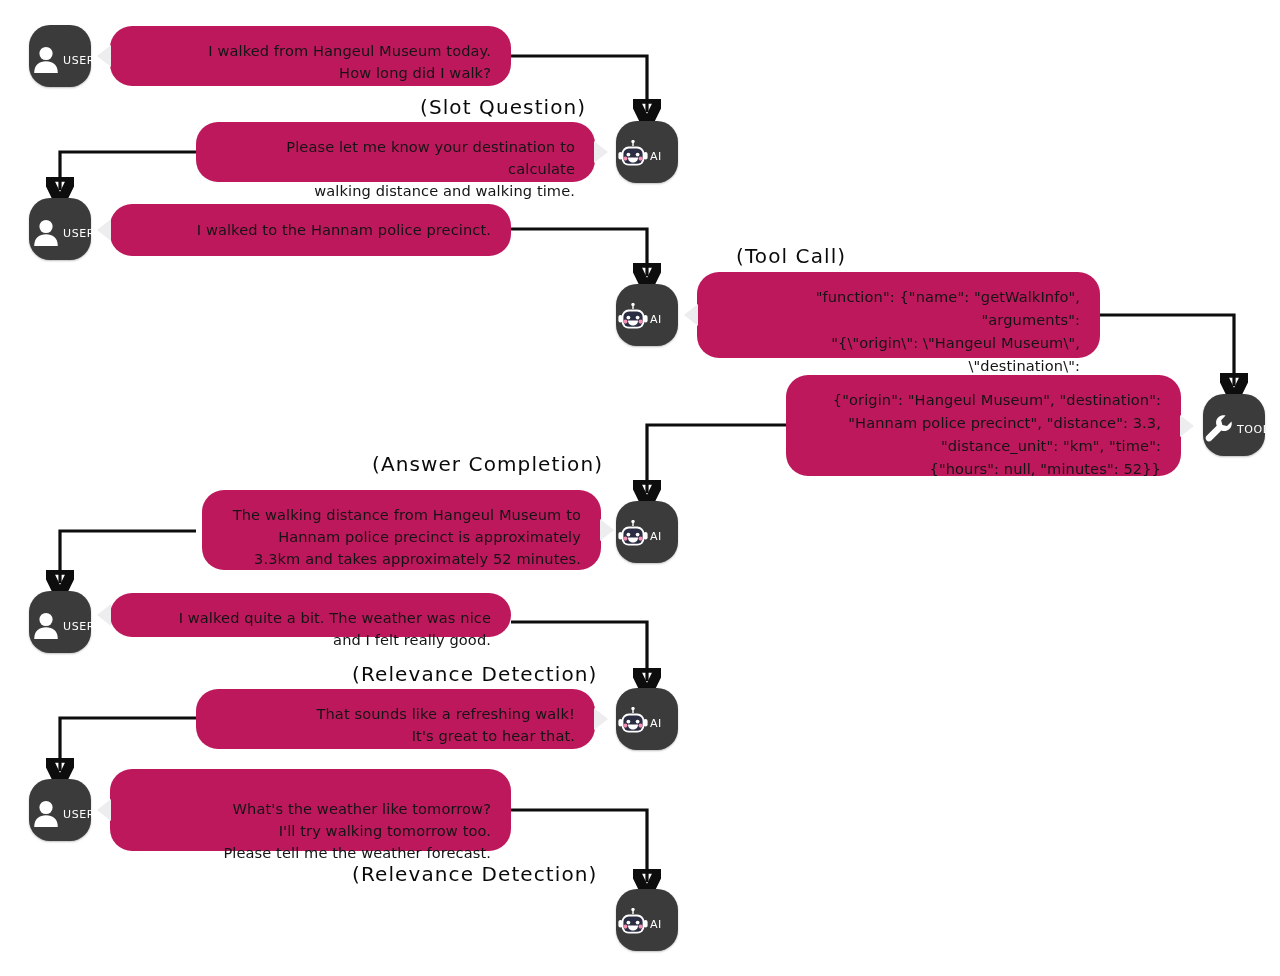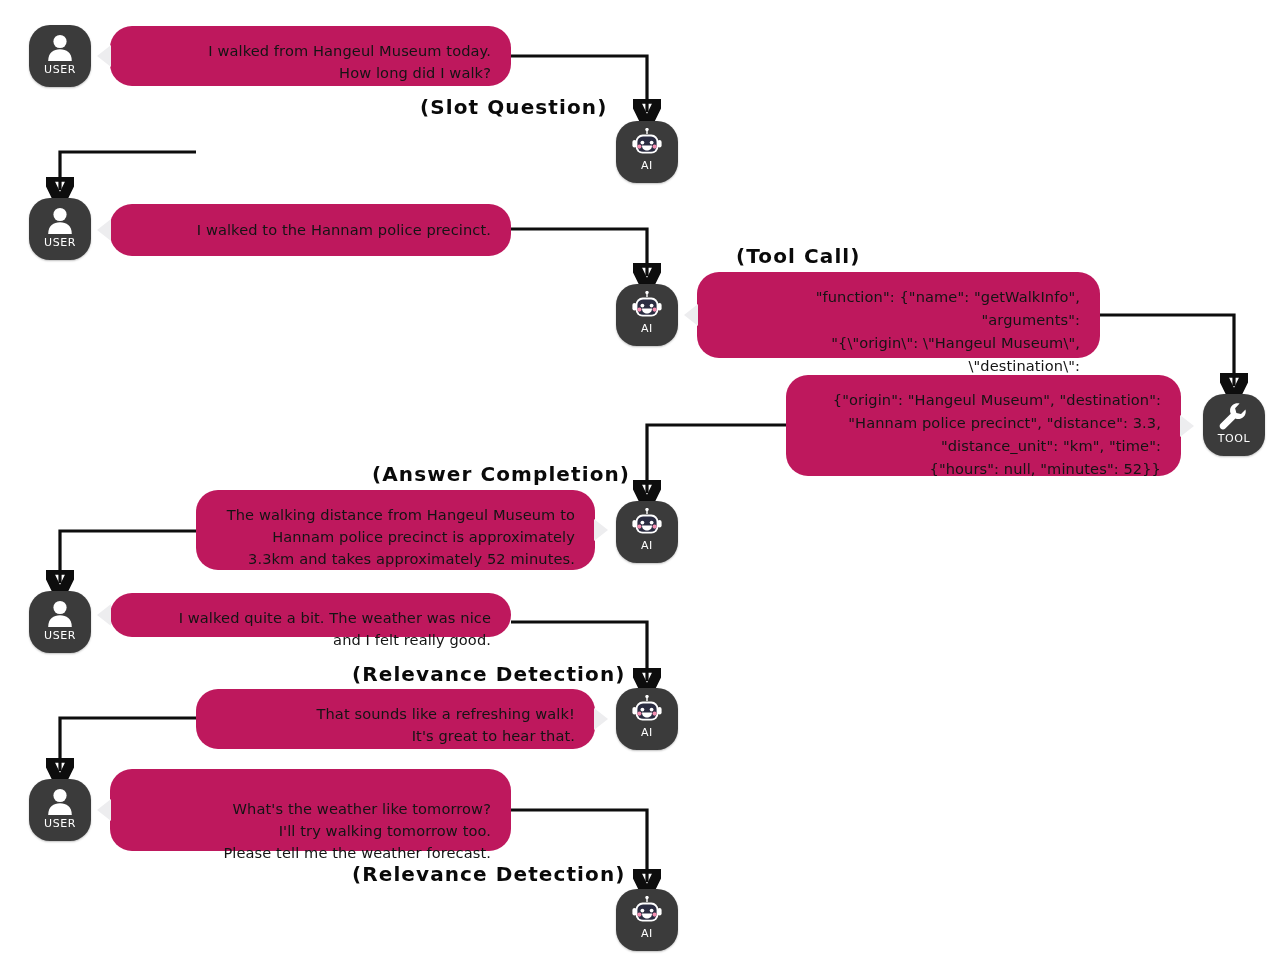--- a/index.html
+++ b/index.html
@@ -10,21 +10,21 @@
     overflow: hidden;
   }
   #stage { position: relative; width: 1280px; height: 976px; }
 
   
   .avatar {
     position: absolute;
     width: 62px; height: 62px;
     background: #3b3b3b;
     border-radius: 21px;
-    display: flex; flex-direction: column;
+    display: flex; flex-direction: row;
     align-items: center; justify-content: flex-start;
     padding-top: 7px;
     box-shadow: 0 1px 2px rgba(0,0,0,0.25);
   }
   .avatar .glyph { width: 34px; height: 31px; position: relative; }
   .avatar .cap {
     color: #ffffff;
     font-size: 11px;
     letter-spacing: 0.6px;
     line-height: 11px;
@@ -58,21 +58,21 @@
   }
   .bubble.tail-right::after {
     right: -13px; top: 50%; margin-top: -11px;
     border-left: 14px solid #ededef;
   }
 
   
   .stage-label {
     position: absolute;
     font-size: 20px;
-    font-weight: bold;
+    font-weight: normal;
     color: #0a0a0a;
     letter-spacing: 1.1px;
     white-space: nowrap;
     font-family: "DejaVu Sans", "Liberation Sans", sans-serif;
   }
 
   
   #wires { position: absolute; left: 0; top: 0; width: 1280px; height: 976px; }
   #wires path { fill: none; stroke: #0d0d0d; stroke-width: 3.2; }
 </style>
@@ -114,20 +114,22 @@
         <path d="M5.2 29 C5.2 20.5 10.6 17.2 17 17.2 C23.4 17.2 28.8 20.5 28.8 29 Z" fill="#ffffff"></path>
       </svg>
     </span>
     <span class="cap">USER</span>
   </div>
   <div class="bubble tail-left" style="left:110px; top:26px; width:401px; height:60px;">I walked from Hangeul Museum today.
 How long did I walk?</div>
 
   <div class="stage-label" style="left:420px; top:95px;">(Slot Question)</div>
 
+  <div class="bubble tail-right" style="left:196px; top:122px; width:399px; height:60px;">Please let me know your destination to calculate
+walking distance and walking time.</div>
   <div class="avatar" style="left:616px; top:121px;">
     <span class="glyph">
       <svg viewBox="0 0 34 31" width="34" height="31">
         <line x1="17" y1="1" x2="17" y2="6" stroke="#ffffff" stroke-width="1.4"></line>
         <circle cx="17" cy="1.6" r="1.7" fill="#ffffff"></circle>
         <rect x="2.4" y="12" width="4.2" height="7.5" rx="2.1" fill="#ffffff"></rect>
         <rect x="27.4" y="12" width="4.2" height="7.5" rx="2.1" fill="#ffffff"></rect>
         <rect x="5.6" y="6.6" width="22.8" height="19" rx="7" fill="#ffffff"></rect>
         <rect x="7.4" y="8.4" width="19.2" height="15.4" rx="5.6" fill="#2b2d42"></rect>
         <circle cx="12.4" cy="14.6" r="1.9" fill="#ffffff"></circle>
@@ -181,23 +183,23 @@
 {"hours": null, "minutes": 52}}</div>
   <div class="avatar" style="left:1203px; top:394px;text-align:center;">
     <span class="glyph">
       <svg viewBox="0 0 34 31" width="34" height="31">
         <path d="M22.6 2.6 C18.2 1.4 13.8 4.2 13.1 8.6 C12.9 10.1 13.1 11.5 13.7 12.7 L3.6 22.8 C2.3 24.1 2.3 26.2 3.6 27.5 C4.9 28.8 7 28.8 8.3 27.5 L18.4 17.4 C19.6 18 21 18.2 22.5 18 C26.9 17.3 29.7 12.9 28.5 8.5 L24 13 L19.4 12 L18.1 7.3 Z" fill="#ffffff"></path>
       </svg>
     </span>
     <span class="cap">TOOL</span>
   </div>
 
-  <div class="stage-label" style="left:372px; top:462px;">(Answer Completion)</div>
-
-  <div class="bubble tail-right" style="left:196px; top:490px; width:399px; height:80px; ">The walking distance from Hangeul Museum to
+  <div class="stage-label" style="left:372px; top:452px;">(Answer Completion)</div>
+
+  <div class="bubble tail-right" style="left:202px; top:490px; width:399px; height:80px; ">The walking distance from Hangeul Museum to
 Hannam police precinct is approximately
 3.3km and takes approximately 52 minutes.</div>
   <div class="avatar" style="left:616px; top:501px;">
     <span class="glyph">
       <svg viewBox="0 0 34 31" width="34" height="31">
         <line x1="17" y1="1" x2="17" y2="6" stroke="#ffffff" stroke-width="1.4"></line>
         <circle cx="17" cy="1.6" r="1.7" fill="#ffffff"></circle>
         <rect x="2.4" y="12" width="4.2" height="7.5" rx="2.1" fill="#ffffff"></rect>
         <rect x="27.4" y="12" width="4.2" height="7.5" rx="2.1" fill="#ffffff"></rect>
         <rect x="5.6" y="6.6" width="22.8" height="19" rx="7" fill="#ffffff"></rect>

